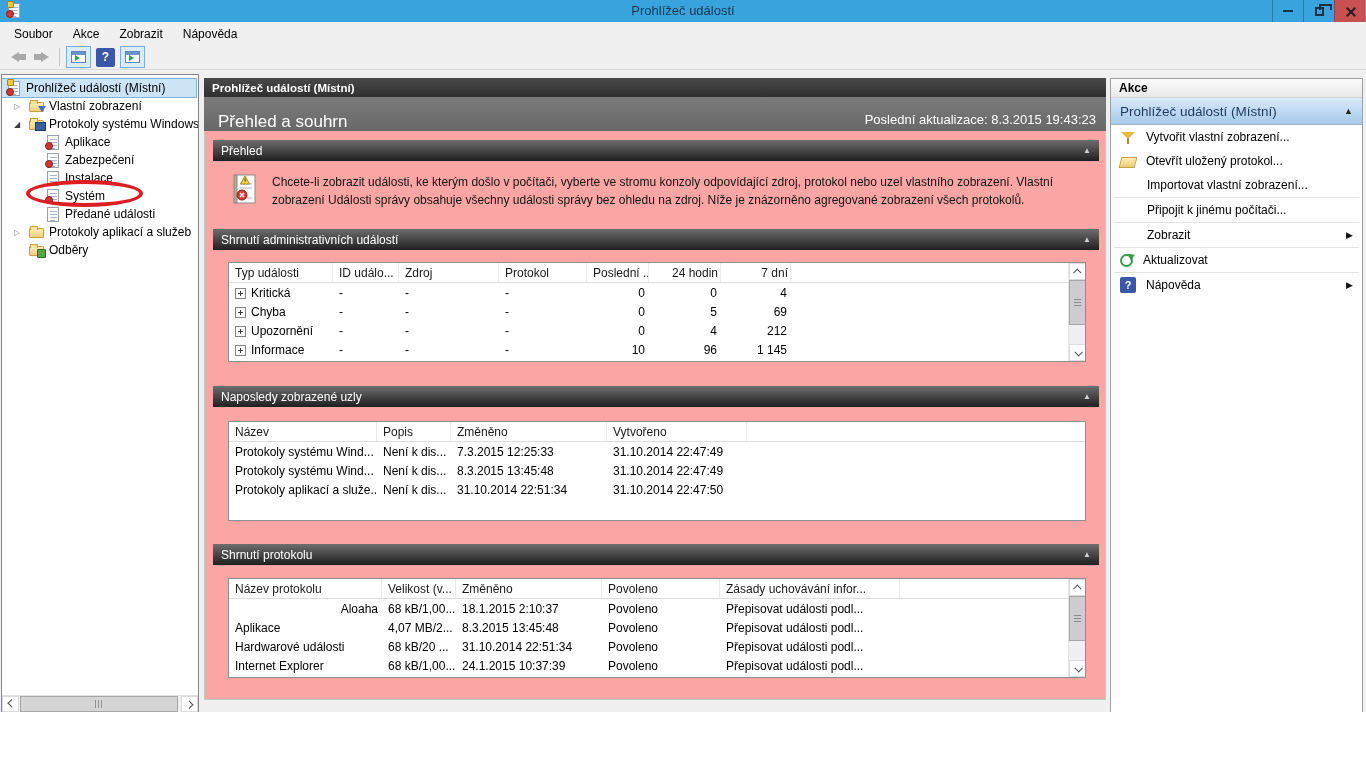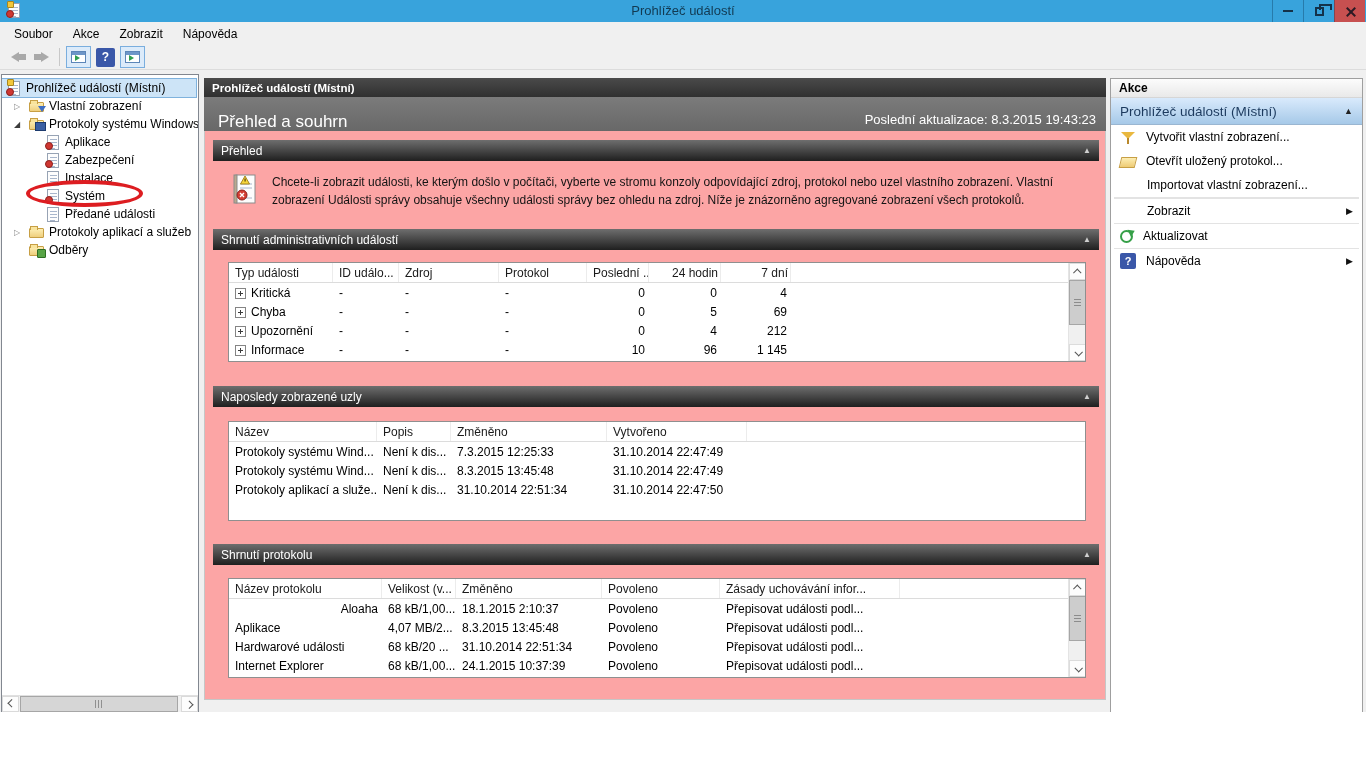--- a/index.html
+++ b/index.html
@@ -459,20 +459,24 @@
         </div>
         <div class="action-row">
           <span class="action-icon ai-folder-open"></span>
           <span class="action-label">Otevřít uložený protokol...</span>
         </div>
         <div class="action-row">
           <span class="action-icon"></span>
           <span class="action-label">Importovat vlastní zobrazení...</span>
         </div>
         <div class="action-sep"></div>
+        <div class="action-row">
+          <span class="action-icon"></span>
+          <span class="action-label">Připojit k jinému počítači...</span>
+        </div>
         <div class="action-sep"></div>
         <div class="action-row">
           <span class="action-icon"></span>
           <span class="action-label">Zobrazit</span>
           <span class="action-sub">▶</span>
         </div>
         <div class="action-sep"></div>
         <div class="action-row">
           <span class="action-icon ai-refresh"></span>
           <span class="action-label">Aktualizovat</span>

